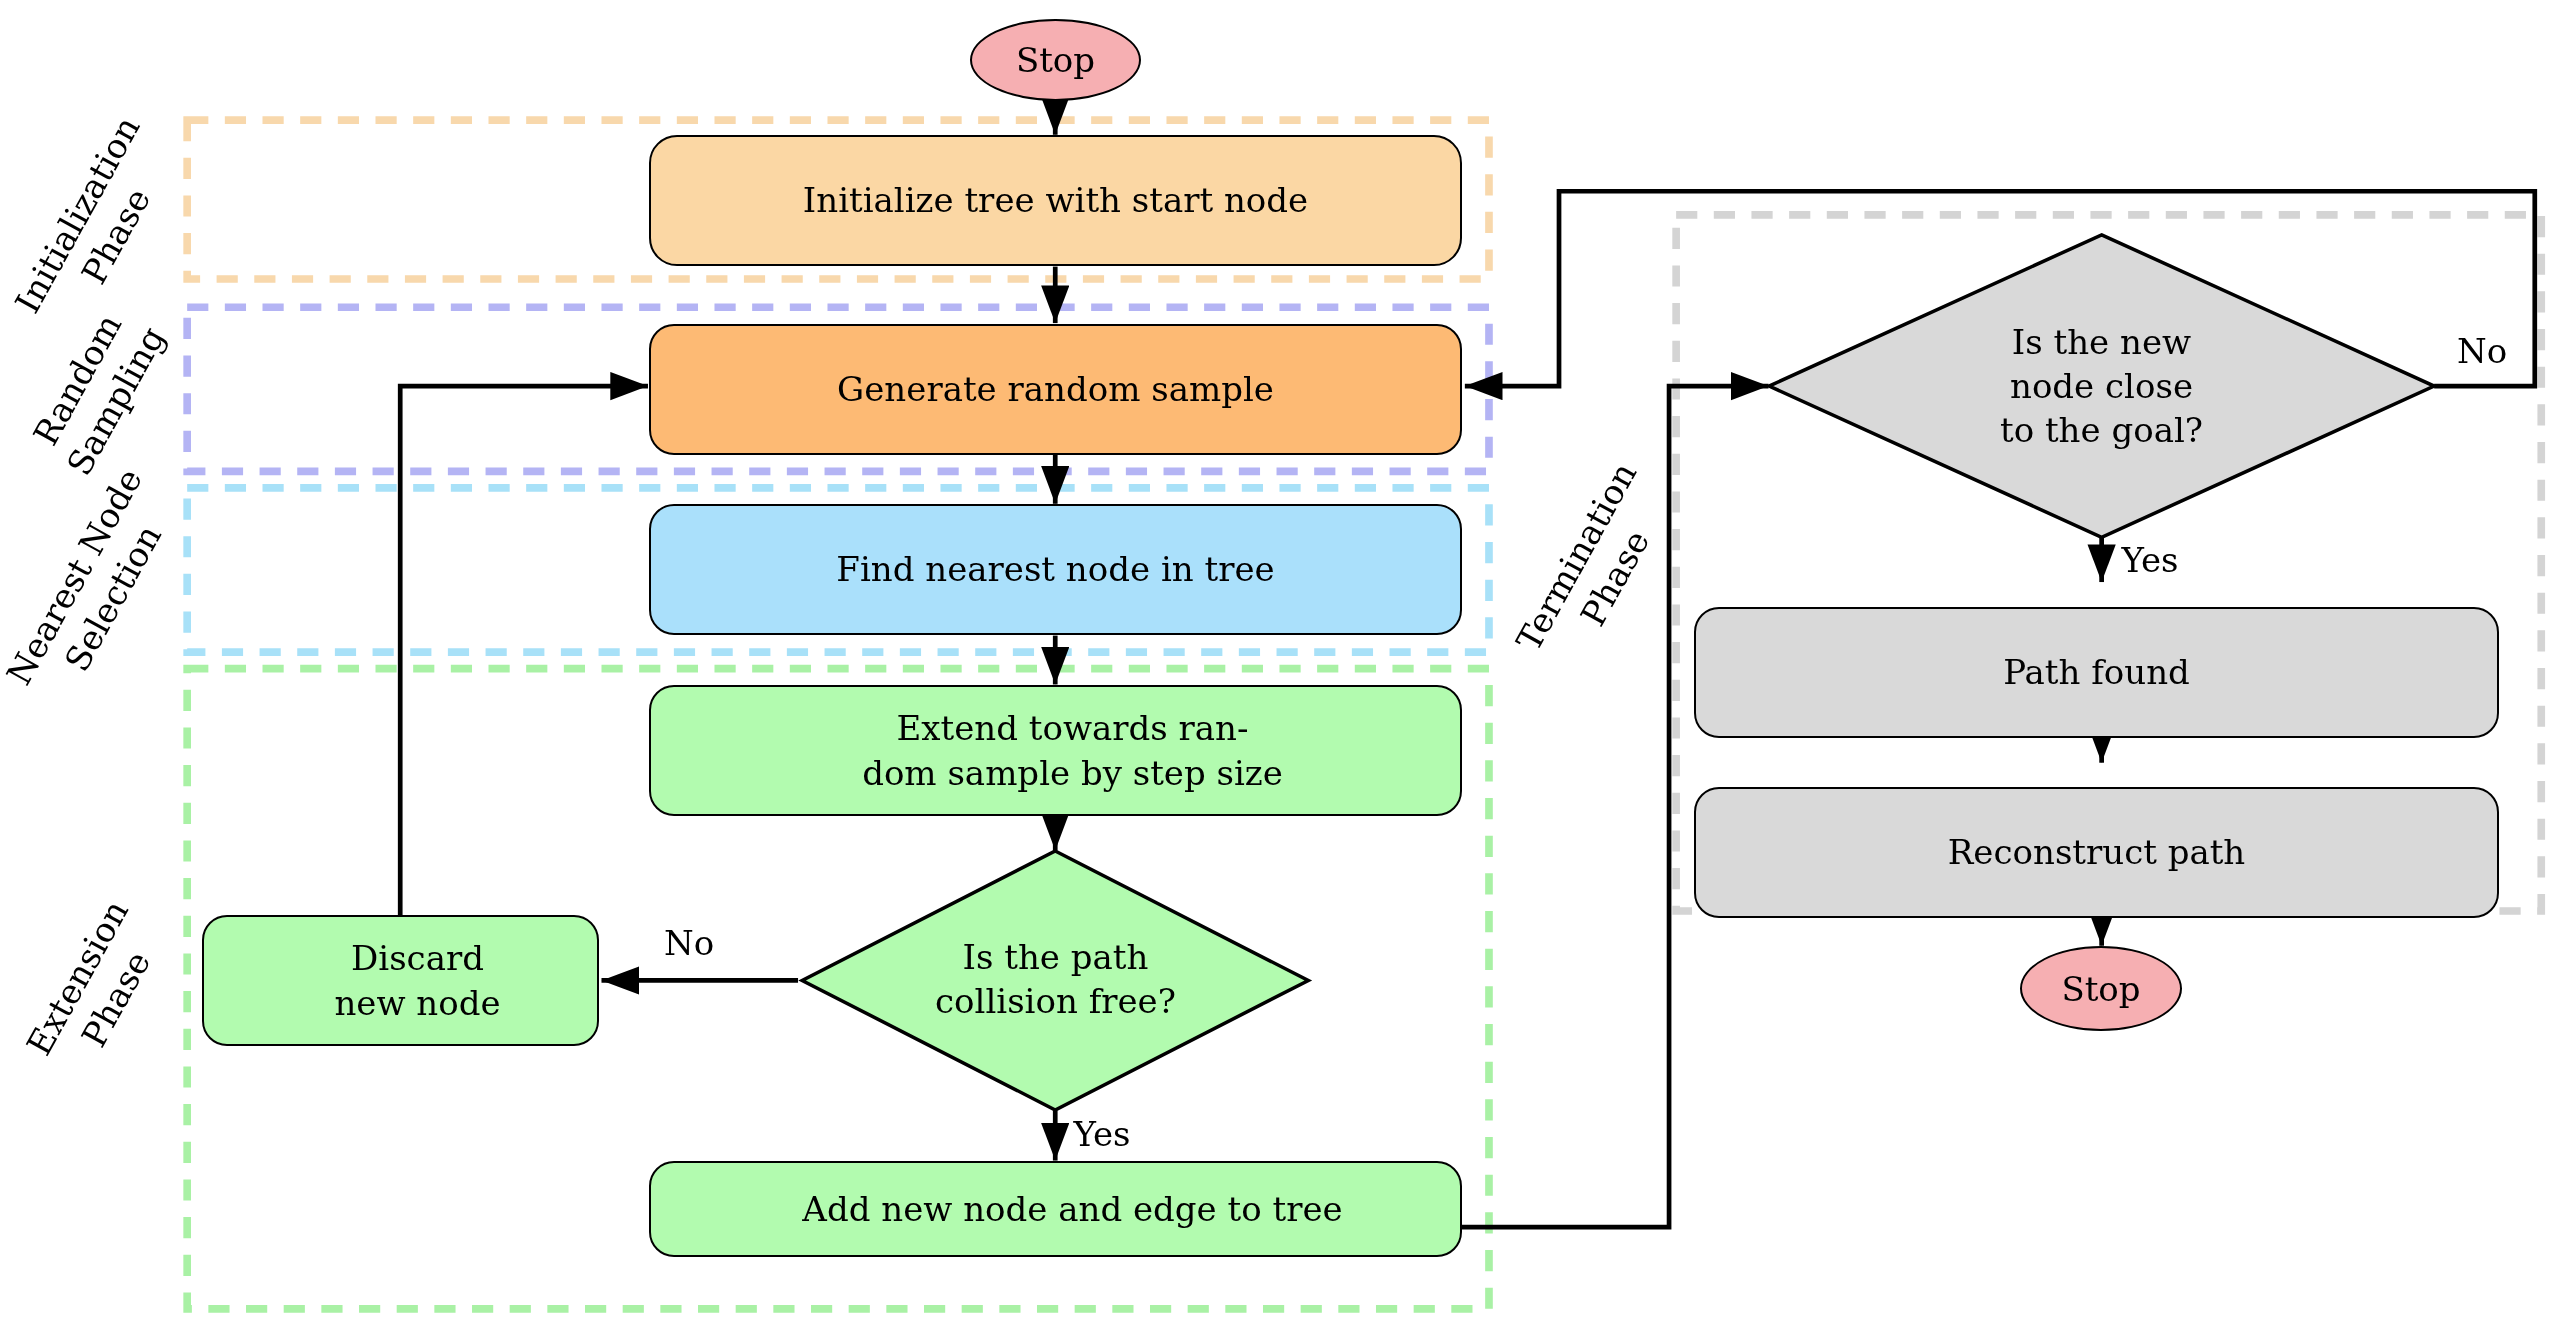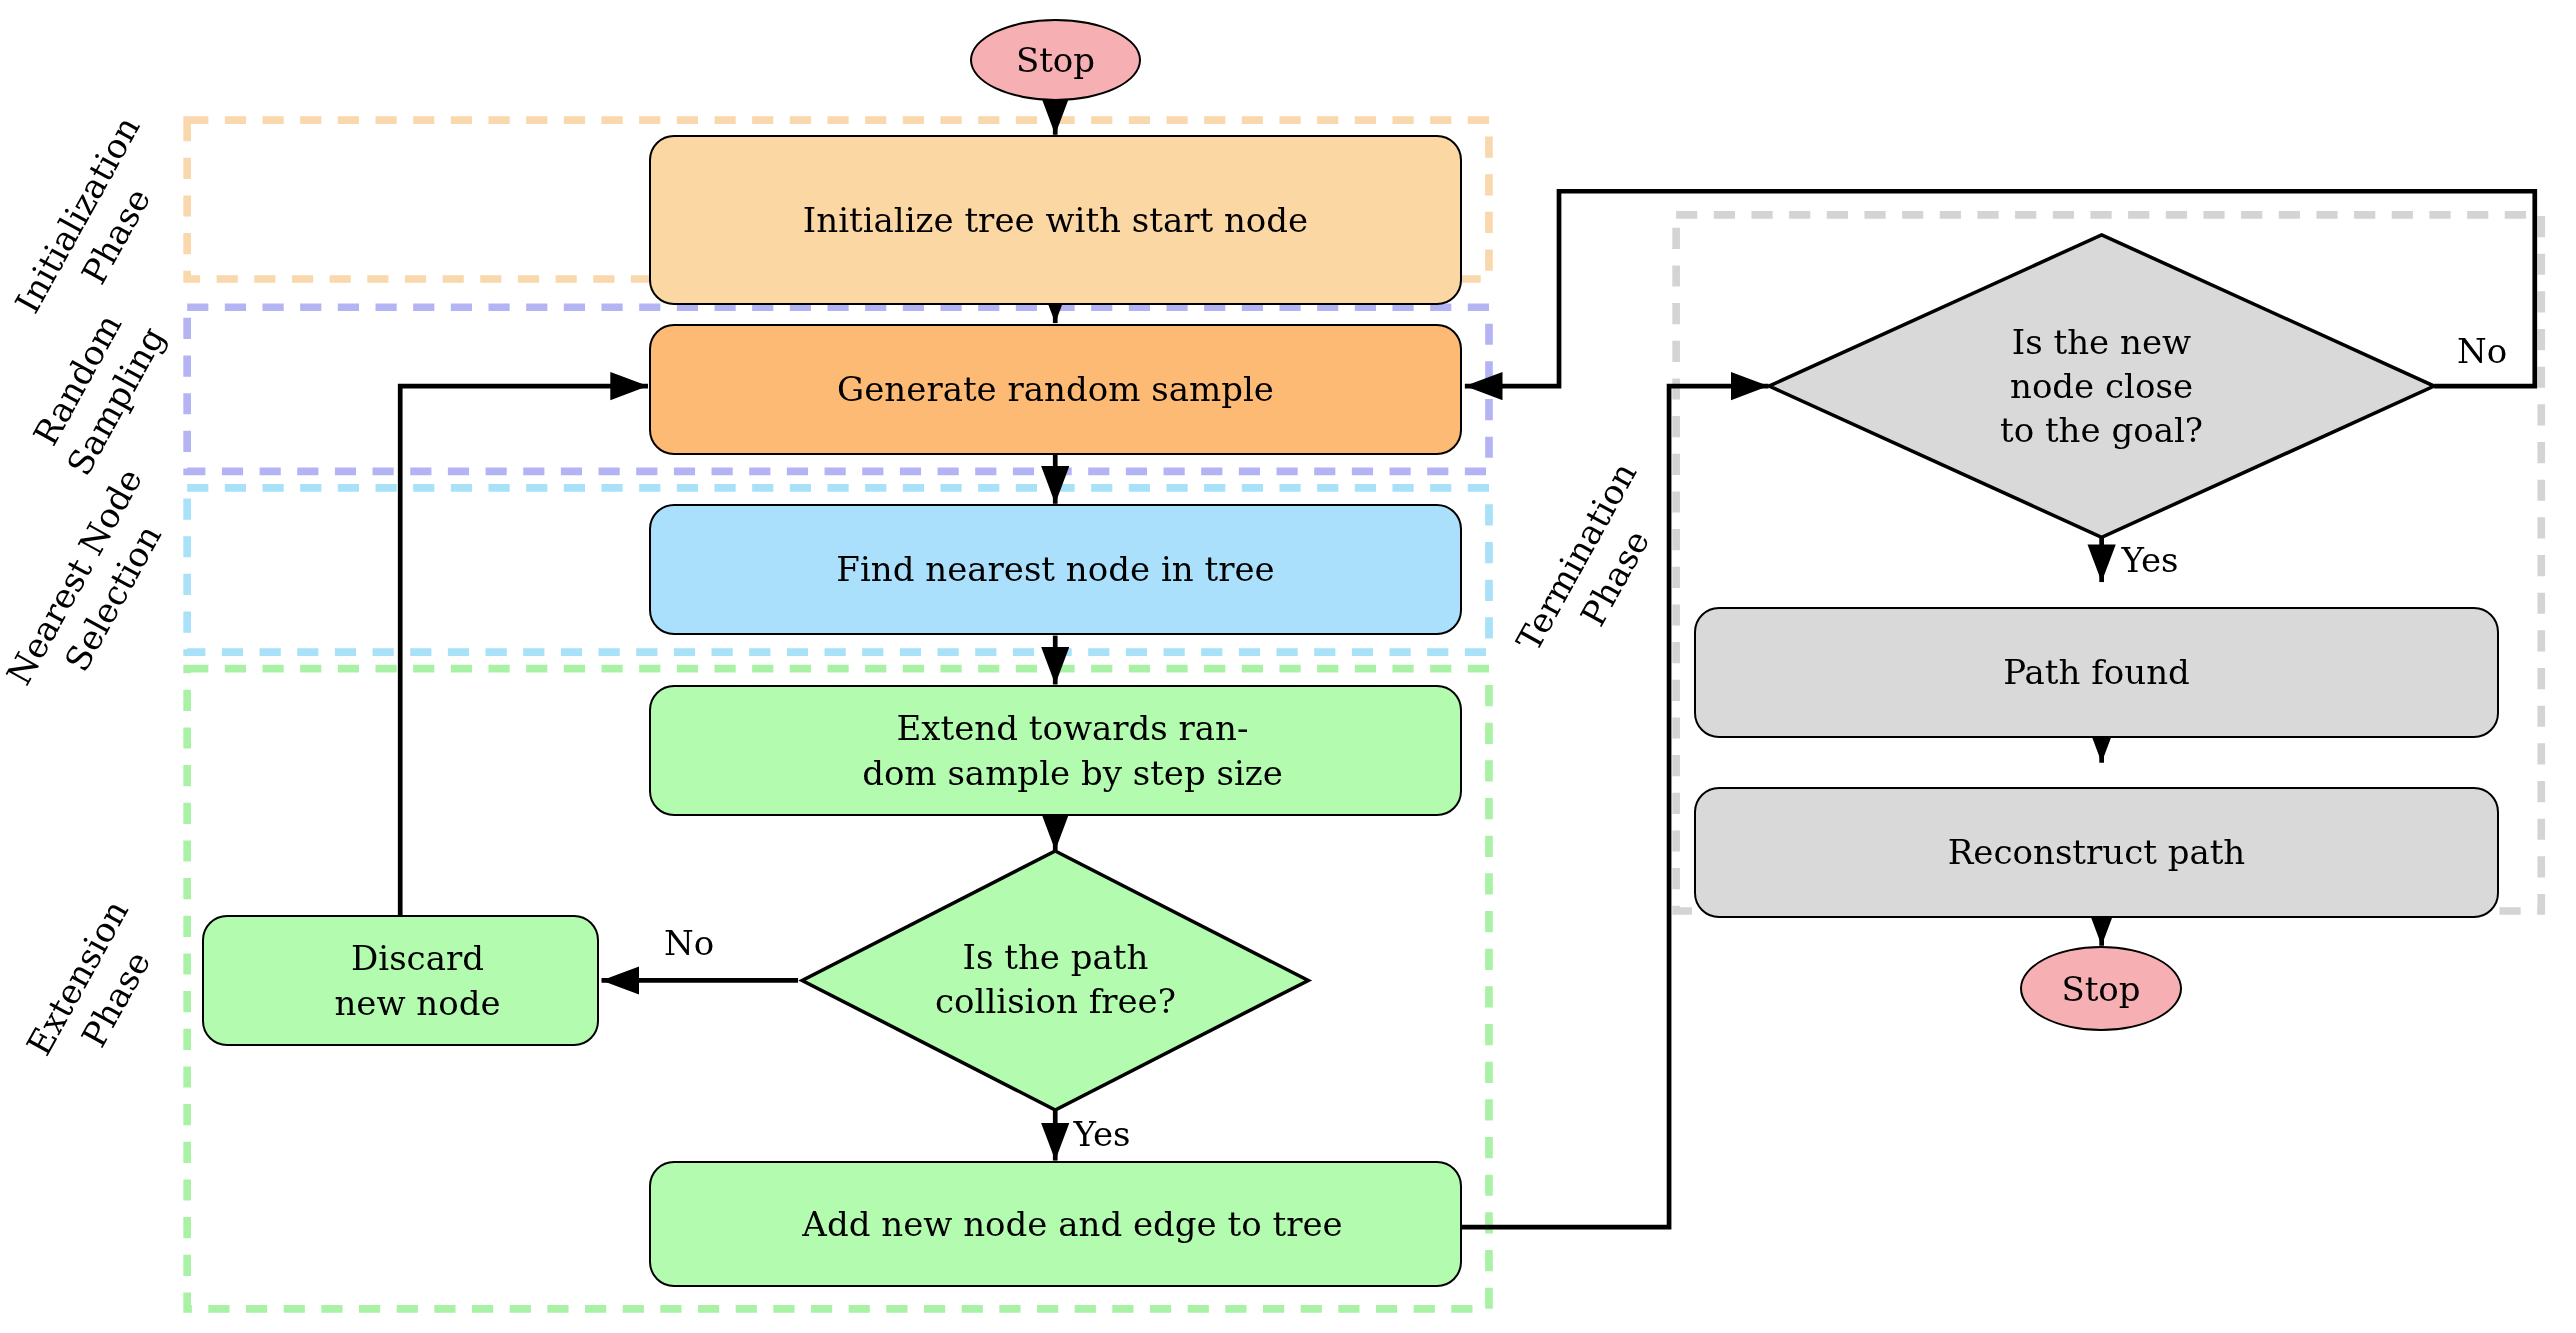--- a/index.html
+++ b/index.html
@@ -110,28 +110,28 @@
   <div class="phase-label" style="left:-112px; top:544px;">Nearest Node
 Selection</div>
   <div class="phase-label" style="left:-109px; top:945px;">Extension
 Phase</div>
   <div class="phase-label" style="left:1390px; top:524px;">Termination
 Phase</div>
 
   <div class="terminal" style="left:970px; top:19.4px; width:171px; height:82px;">Stop</div>
   <div class="terminal" style="left:2020px; top:946px; width:162px; height:85px;">Stop</div>
 
-  <div class="box fill-orange" style="left:649px; top:135px;  width:813px; height:170px;">Initialize tree with start node</div>
+  <div class="box fill-orange" style="left:649px; top:135px;  width:813px; height:131px;border-radius:28px;">Initialize tree with start node</div>
   <div class="box fill-purple" style="left:649px; top:324px;  width:813px; height:131px;">Generate random sample</div>
   <div class="box fill-blue" style="left:649px; top:504px;  width:813px; height:131px;">Find nearest node in tree</div>
   <div class="box fill-green" style="left:649px; top:685px; width:813px; height:131px;">Extend towards ran-
 dom sample by step size</div>
   <div class="box fill-green" style="left:202px;  top:915px; width:397px;  height:131px;">Discard
 new node</div>
-  <div class="box fill-green" style="left:649px; top:1161px; width:813px; height:126px;">Add new node and edge to tree</div>
+  <div class="box fill-green" style="left:649px; top:1161px; width:813px; height:96px;">Add new node and edge to tree</div>
   <div class="box fill-gray" style="left:1694px; top:583px;  width:805px; height:131px;">Path found</div>
   <div class="box fill-gray" style="left:1694px; top:763px; width:805px; height:131px;">Reconstruct path</div>
 
   <div class="diamond-text" style="left:864px; top:935px;">Is the path
 collision free?</div>
   <div class="diamond-text" style="left:1910px; top:320px;">Is the new
 node close
 to the goal?</div>
 
   <div class="edge-label" style="left:689px; top:943px;">No</div>

